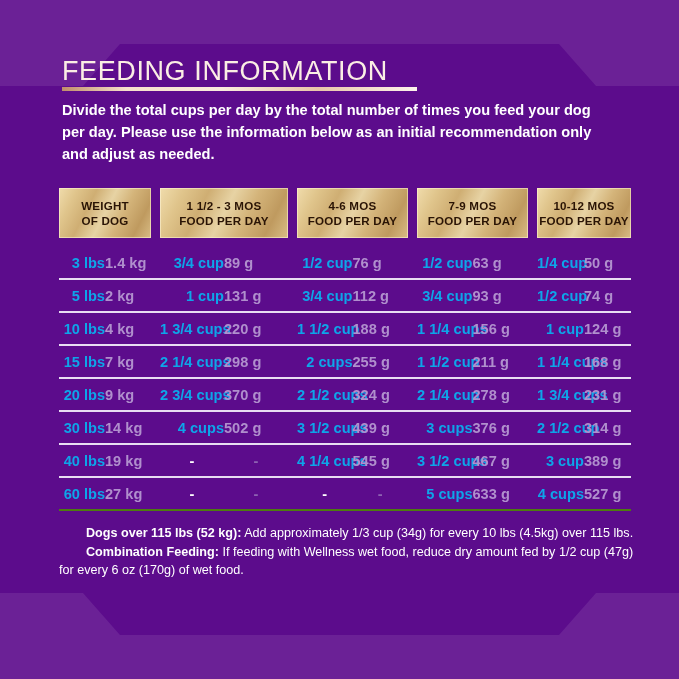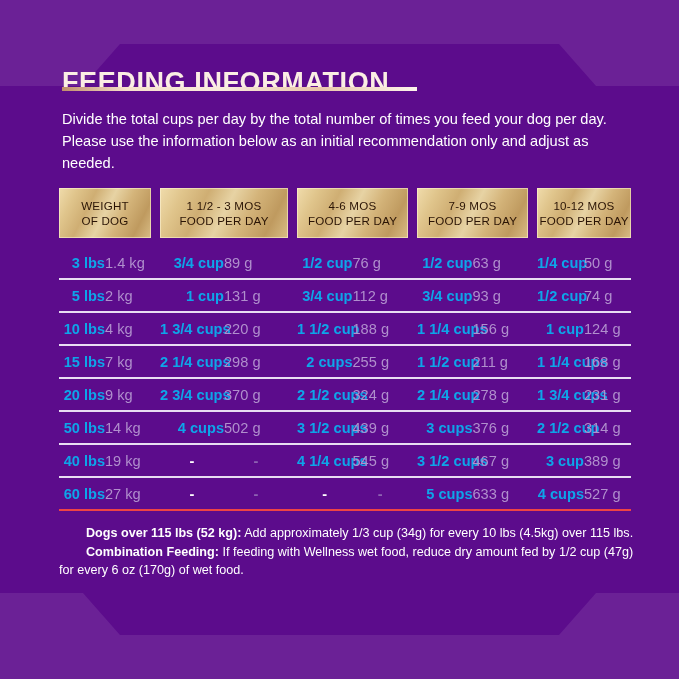--- a/index.html
+++ b/index.html
@@ -38,44 +38,44 @@
 
   .content {
     position: relative;
     z-index: 2;
   }
 
   
   .title {
     position: absolute;
     left: 62px;
-    top: 67px;
+    top: 56px;
     font-size: 27px;
-    font-weight: bold;
+    font-weight: normal;
     letter-spacing: 0.6px;
     color: #fbeee4;
     white-space: nowrap;
   }
   .title-rule {
     position: absolute;
     left: 62px;
     top: 87px;
     width: 355px;
     height: 4px;
     background: linear-gradient(90deg, #c08d6a 0%, #f6e0cb 18%, #f9ebdd 45%, #e9c6a9 72%, #fdf4ec 100%);
   }
 
   
   .intro {
     position: absolute;
     left: 62px;
-    top: 108px;
+    top: 99px;
     width: 545px;
     font-size: 14.6px;
-    font-weight: normal;
+    font-weight: bold;
     line-height: 22px;
     color: #ffffff;
   }
 
   
   .tbl {
     position: absolute;
     left: 59px;
     top: 188px;
     width: 572px;
@@ -95,21 +95,21 @@
       linear-gradient(117deg,
         #f0dcac 0%,
         #e0c58c 16%,
         #cfae73 33%,
         #e7d3a4 50%,
         #d4b47a 66%,
         #bf9a5f 84%,
         #d9bd86 100%);
     color: #2a1405;
     font-size: 11.6px;
-    font-weight: normal;
+    font-weight: bold;
     letter-spacing: 0.2px;
     line-height: 15px;
     text-align: center;
     box-shadow: inset 0 0 0 1px rgba(255,245,215,0.55);
   }
   .hdr-gap {
     width: 9px;
     background: transparent;
     box-shadow: none;
   }
@@ -117,31 +117,31 @@
 
   .spacer-row td { height: 9px; }
 
   
   .drow td {
     height: 31px;
     font-size: 14.6px;
     white-space: nowrap;
     border-bottom: 2px solid #e8ddf2;
   }
-  .drow:last-child td { border-bottom: 2px solid #ef4444; }
+  .drow:last-child td { border-bottom: 2px solid #4d7c0f; }
 
   .c-main {
     color: #0ea5e9;
     font-weight: bold;
     text-align: right;
     padding-right: 7px;
   }
   .c-sub {
     color: #b08fcd;
-    font-weight: normal;
+    font-weight: bold;
     text-align: left;
     padding-left: 0;
   }
   .dash-main { color: #ffffff; font-weight: bold; text-align: center; }
   .dash-sub  { color: #8e63b2; font-weight: bold; text-align: center; }
 
   
   .note {
     position: absolute;
     left: 59px;
@@ -275,21 +275,21 @@
             <td class="c-main">2 1/2 cups</td>
             <td class="c-sub">324 g</td>
             <td style="width: 9px;"></td>
             <td class="c-main">2 1/4 cup</td>
             <td class="c-sub">278 g</td>
             <td style="width: 9px;"></td>
             <td class="c-main">1 3/4 cups</td>
             <td class="c-sub">231 g</td>
           </tr>
           <tr class="drow">
-            <td class="c-main">50 lbs</td>
+            <td class="c-main">30 lbs</td>
             <td class="c-sub">14 kg</td>
             <td style="width: 9px;"></td>
             <td class="c-main">4 cups</td>
             <td class="c-sub">502 g</td>
             <td style="width: 9px;"></td>
             <td class="c-main">3 1/2 cups</td>
             <td class="c-sub">439 g</td>
             <td style="width: 9px;"></td>
             <td class="c-main">3 cups</td>
             <td class="c-sub">376 g</td>

